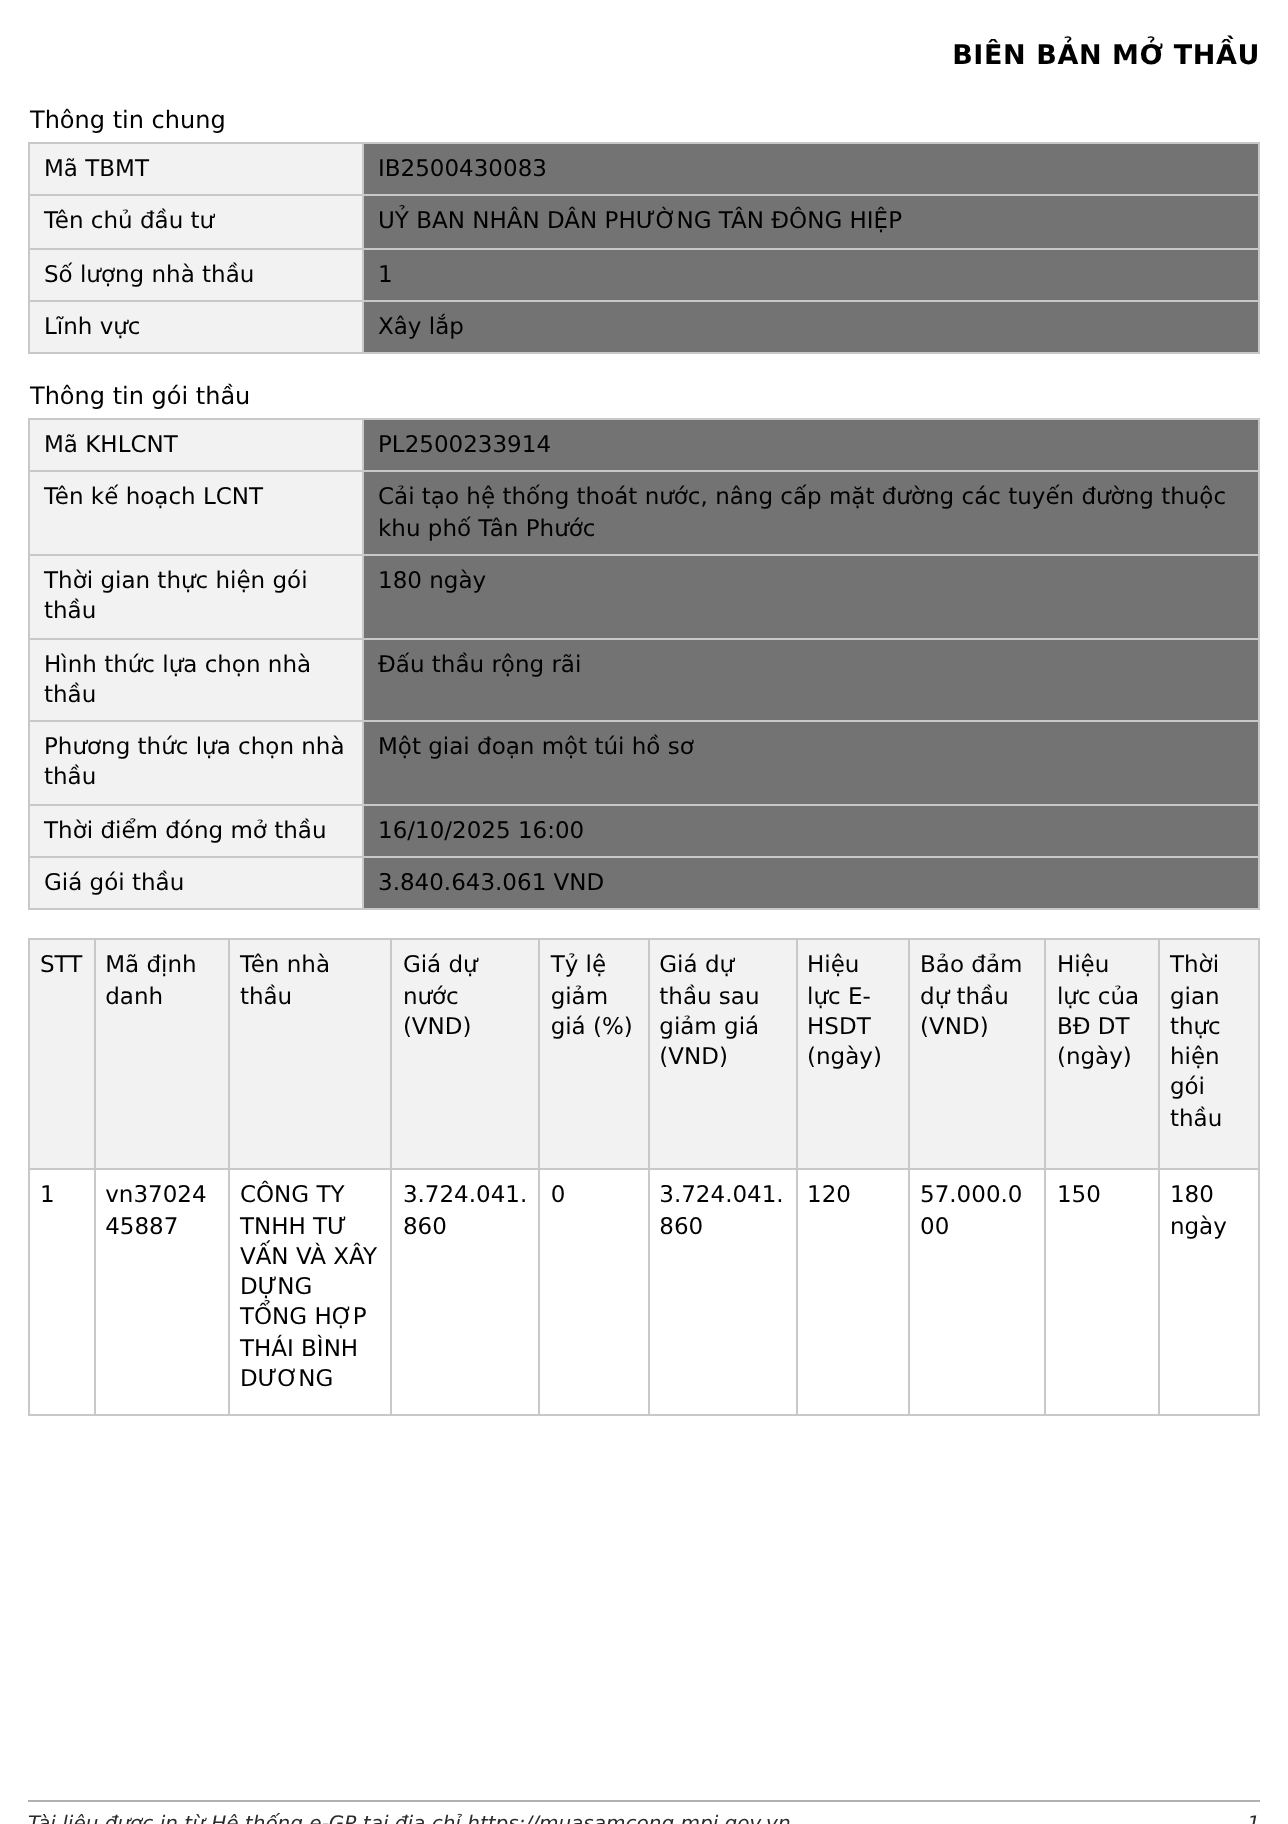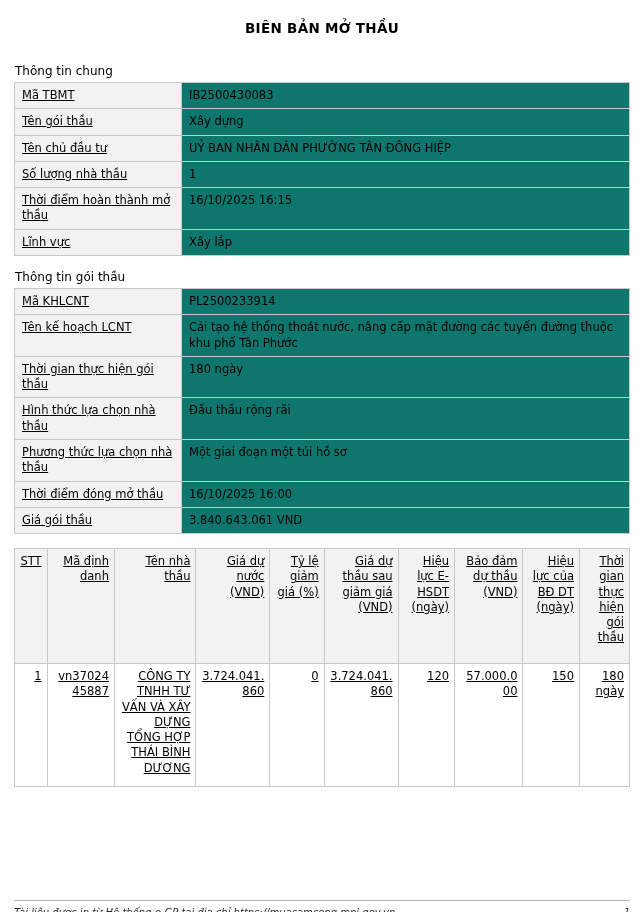--- a/index.html
+++ b/index.html
@@ -16,26 +16,26 @@
     overflow: hidden;
   }
   .page {
     position: relative;
     width: 644px;
     height: 912px;
     box-sizing: border-box;
     padding: 0 14px;
   }
   .doc-title {
-    text-align: center;
+    text-align: right;
     font-size: 13.5px;
     font-weight: bold;
     letter-spacing: 0.3px;
     margin-top: 20px;
-    margin-bottom: 28px;
+    margin-bottom: 17px;
   }
   .section-label {
     font-size: 12px;
     margin: 0 0 4px 1px;
   }
   .section-gap {
     height: 14px;
   }
   table.kv, table.grid {
     border-collapse: collapse;
@@ -45,36 +45,34 @@
   table.kv td {
     border: 1px solid #c8c8c8;
     font-size: 11.5px;
     padding: 5px 7px;
     vertical-align: top;
     line-height: 1.33;
   }
   table.kv td.k {
     width: 152px;
     background: #f2f2f2;
-    text-decoration: underline;
   }
   table.kv td.v {
-    background: #0f766e;
+    background: #737373;
   }
   table.grid th, table.grid td {
     border: 1px solid #c8c8c8;
     font-size: 11.5px;
     padding: 5px 5px;
     vertical-align: top;
     line-height: 1.33;
-    text-align: right;
+    text-align: left;
     font-weight: normal;
     word-wrap: break-word;
     overflow-wrap: break-word;
-    text-decoration: underline;
   }
   table.grid th {
     background: #f2f2f2;
     height: 104px;
     vertical-align: top;
   }
   table.grid td {
     background: #ffffff;
     height: 112px;
     vertical-align: top;
@@ -106,34 +104,26 @@
   <div class="doc-title">BIÊN BẢN MỞ THẦU</div>
 
   <div class="section-label">Thông tin chung</div>
   <table class="kv">
     <tbody>
       <tr>
         <td class="k">Mã TBMT</td>
         <td class="v">IB2500430083</td>
       </tr>
       <tr>
-        <td class="k">Tên gói thầu</td>
-        <td class="v">Xây dựng</td>
-      </tr>
-      <tr>
         <td class="k">Tên chủ đầu tư</td>
         <td class="v">UỶ BAN NHÂN DÂN PHƯỜNG TÂN ĐÔNG HIỆP</td>
       </tr>
       <tr>
         <td class="k">Số lượng nhà thầu</td>
         <td class="v">1</td>
-      </tr>
-      <tr>
-        <td class="k">Thời điểm hoàn thành mở thầu</td>
-        <td class="v">16/10/2025 16:15</td>
       </tr>
       <tr>
         <td class="k">Lĩnh vực</td>
         <td class="v">Xây lắp</td>
       </tr>
     </tbody>
   </table>
 
   <div class="section-gap"></div>
 

